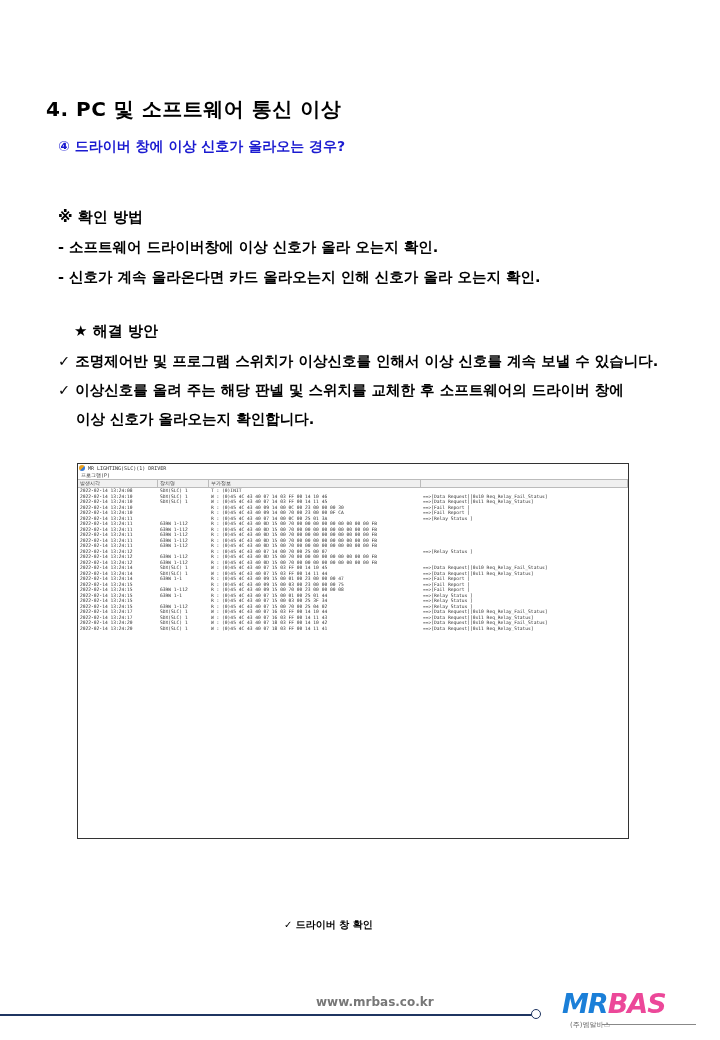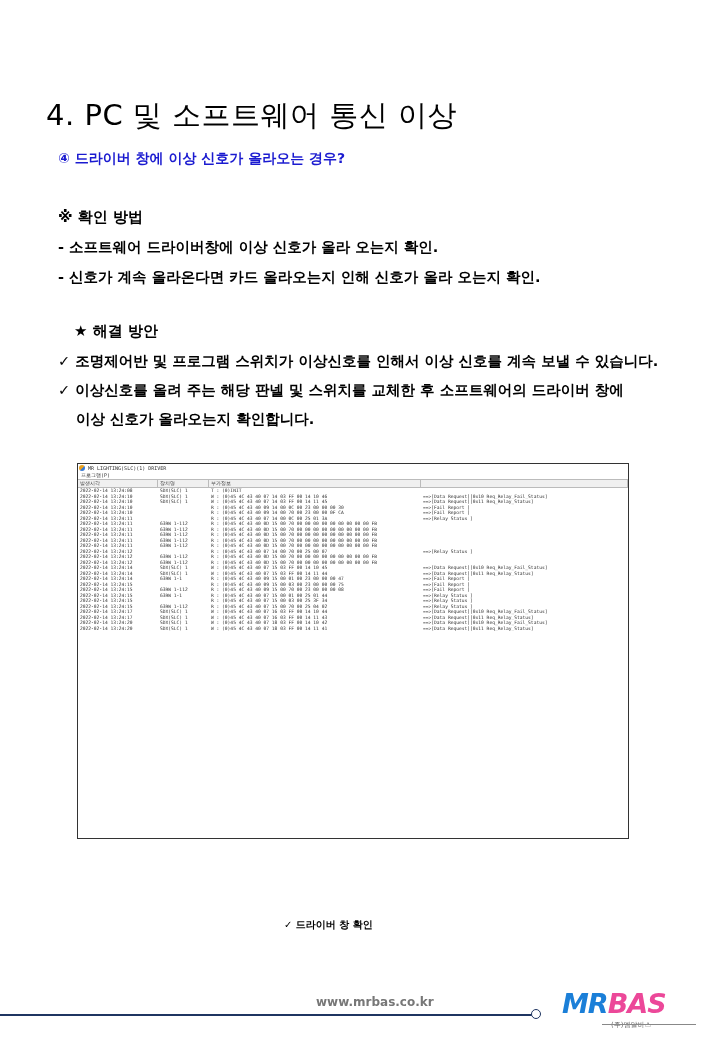--- a/index.html
+++ b/index.html
@@ -1,20 +1,20 @@
 <!DOCTYPE html>
 <html><head>
 <meta charset="utf-8">
 <style>
   html, body { margin:0; padding:0; background:#ffffff; }
   body { width:720px; height:1040px; position:relative; overflow:hidden;
          font-family:"DejaVu Sans", sans-serif; color:#000; }
   .abs { position:absolute; }
-  .title { left:46px; top:96px; font-size:29px; font-weight:normal; letter-spacing:0.5px; }
-  .subtitle { left:58px; top:150px; font-size:14px; font-weight:bold; color:#1a1ad0; }
+  .title { left:46px; top:96px; font-size:20px; font-weight:bold; letter-spacing:0.5px; }
+  .subtitle { left:58px; top:138px; font-size:14px; font-weight:bold; color:#1a1ad0; }
   .h2 { left:58px; top:208px; font-size:15px; font-weight:bold; }
   .line { font-size:14.5px; font-weight:bold; }
   .dash { left:58px; }
   .l1 { top:238px; }
   .l2 { top:268px; }
   .h3 { left:74px; top:322px; font-size:15px; font-weight:bold; }
   .c1 { left:58px; top:352px; }
   .c2 { left:58px; top:381px; }
   .c3 { left:76px; top:410px; }
 
@@ -34,21 +34,21 @@
   .row { display:flex; height:5.5px; white-space:nowrap; }
   .row span { overflow:hidden; padding-left:2px; box-sizing:border-box; }
 
   .caption { left:284px; top:918px; font-size:10px; font-weight:bold; }
   .footer-url { left:316px; top:995px; font-size:12px; color:#777; font-weight:bold; }
   .footer-line { left:0; top:1014px; width:532px; height:1.5px; background:#1f3561; }
   .footer-circle { left:531px; top:1009px; width:8px; height:8px; border:1.5px solid #1f3561; border-radius:50%; background:#fff; }
   .logo { left:562px; top:988px; font-size:27px; font-weight:bold; font-style:italic; letter-spacing:-1px; font-family:"DejaVu Sans", sans-serif; }
   .logo .mr { color:#1b7fd8; }
   .logo .bas { color:#ec4899; }
-  .logo-sub { left:570px; top:1020px; font-size:7px; color:#666;margin-left:41px; }
+  .logo-sub { left:570px; top:1020px; font-size:7px; color:#666; }
   .logo-subline { left:602px; top:1024px; width:94px; height:1px; background:#888; }
 </style>
 </head>
 <body>
 
 <div class="abs title">4. PC 및 소프트웨어 통신 이상</div>
 <div class="abs subtitle">④ 드라이버 창에 이상 신호가 올라오는 경우?</div>
 
 <div class="abs h2">※ 확인 방법</div>
 <div class="abs line dash l1">-  소프트웨어 드라이버창에 이상 신호가 올라 오는지 확인.</div>

